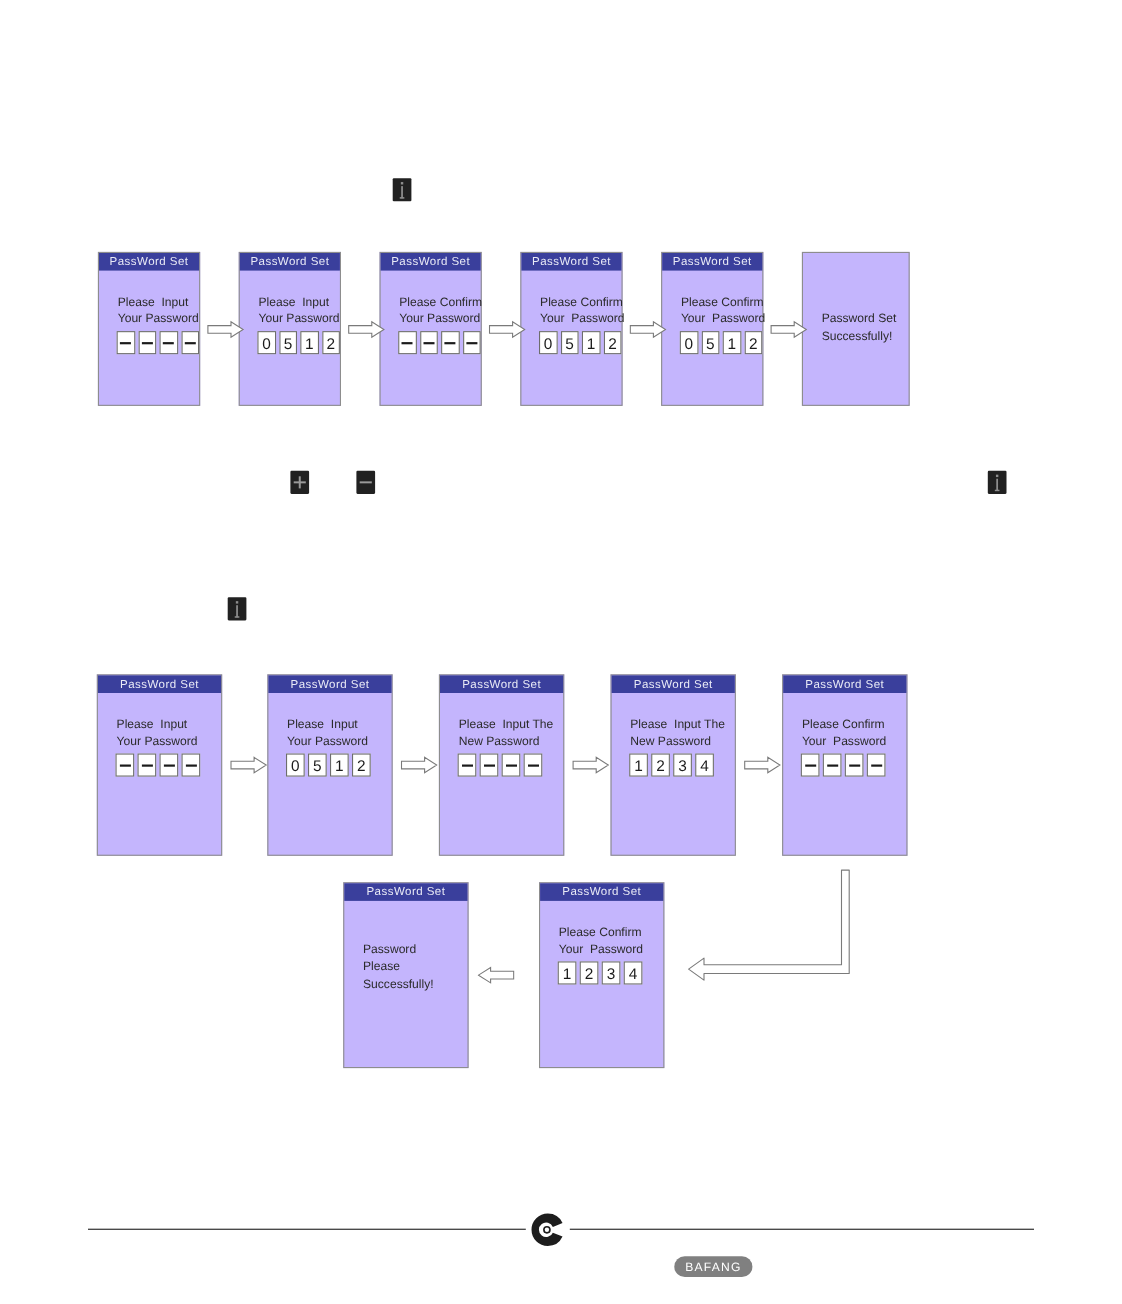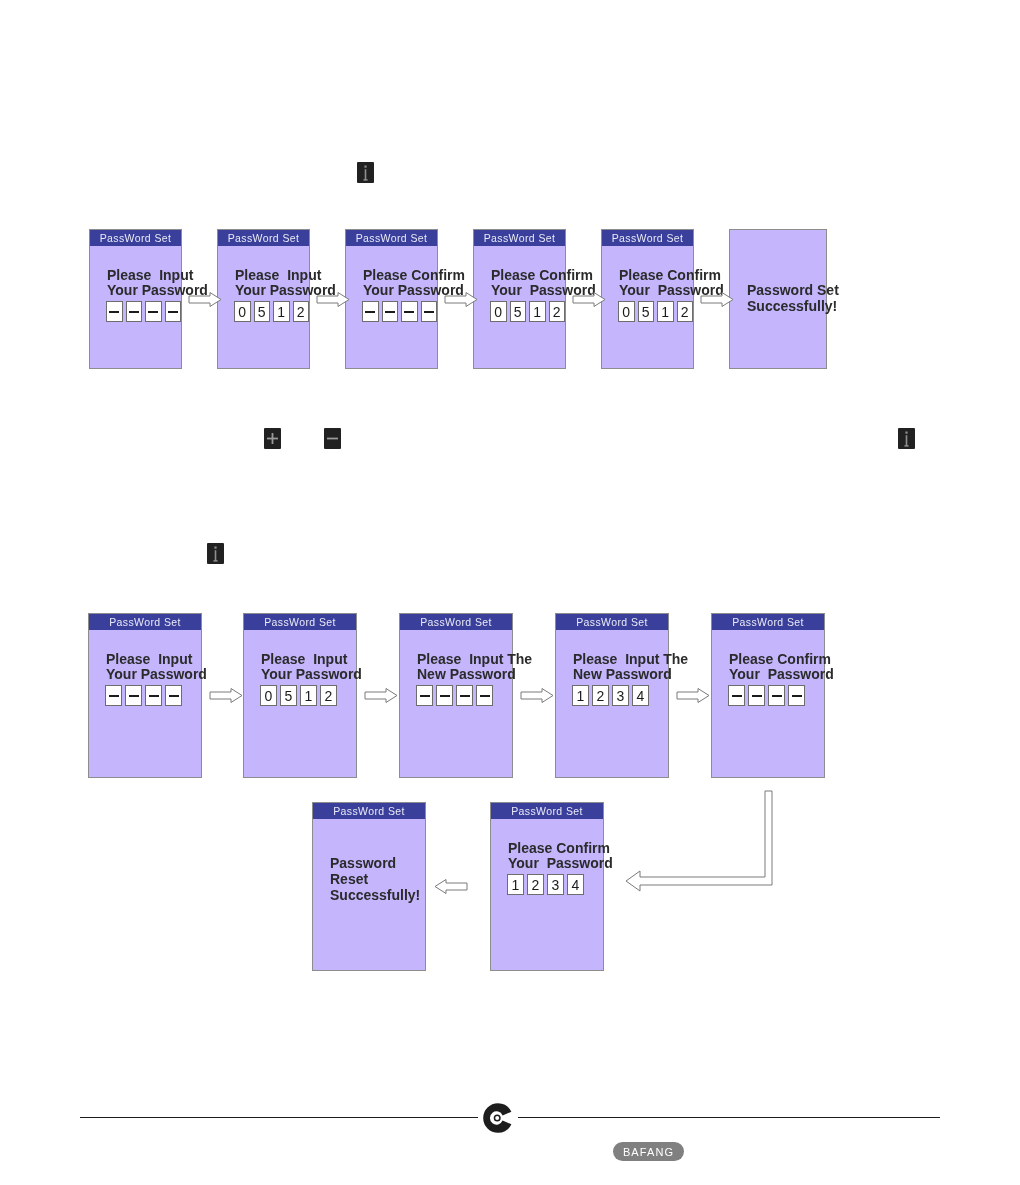--- a/index.html
+++ b/index.html
@@ -51,24 +51,23 @@
   .panel-header.hidden { visibility: hidden; background: transparent; }
   .panel-body {
     padding: 22px 0 0 0;
     box-sizing: border-box;
   }
   .panel-lines {
     padding-left: 17px;
     line-height: 15px;
   }
   .panel-line {
-    font-size: 14px;
+    font-size: 11px;
     color: #2b2b2b;
     white-space: pre;
-    font-weight: bold;
   }
   .panel-body.msg { padding-top: 36px; }
   .panel-body.msg .panel-lines { padding-left: 17px; line-height: 16px; }
 
   
   .digits {
     display: flex;
     gap: 3px;
     padding-left: 16px;
     margin-top: 3px;
@@ -428,21 +427,21 @@
         </div>
       </div>
     </div>
     <div class="panel" style="left: 312px; top: 802px; width: 114px; height: 169px;">
       <div class="panel-header">
         <span>PassWord  Set</span>
       </div>
       <div class="panel-body msg">
         <div class="panel-lines">
           <div class="panel-line">Password</div>
-          <div class="panel-line">Reset</div>
+          <div class="panel-line">Please</div>
           <div class="panel-line">Successfully!</div>
         </div>
       </div>
     </div>
     <div class="panel" style="left: 490px; top: 802px; width: 114px; height: 169px;">
       <div class="panel-header">
         <span>PassWord  Set</span>
       </div>
       <div class="panel-body">
         <div class="panel-lines">

